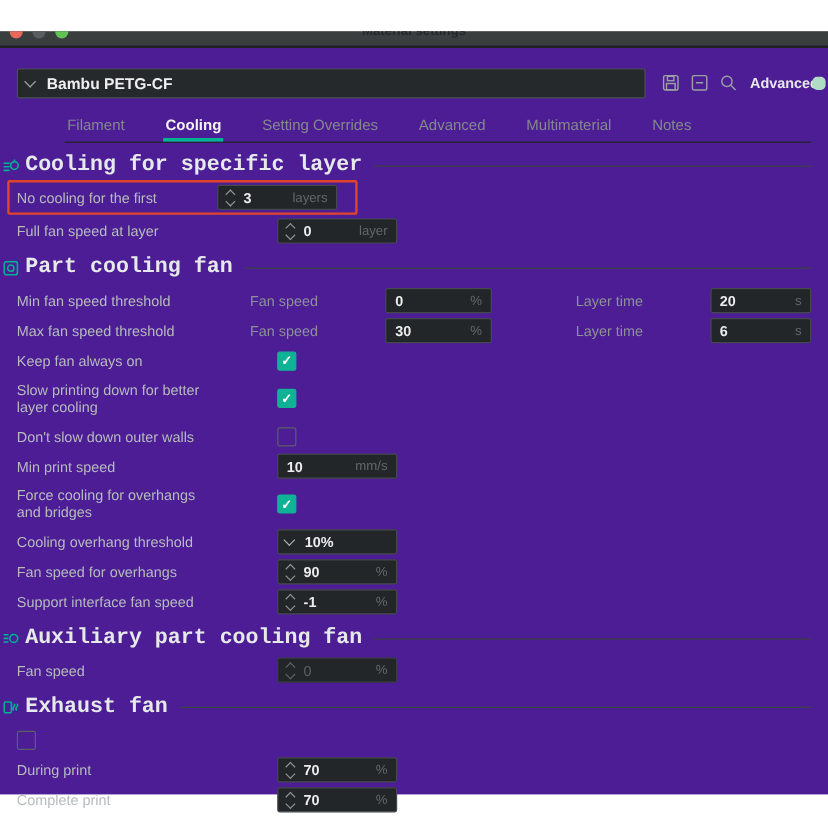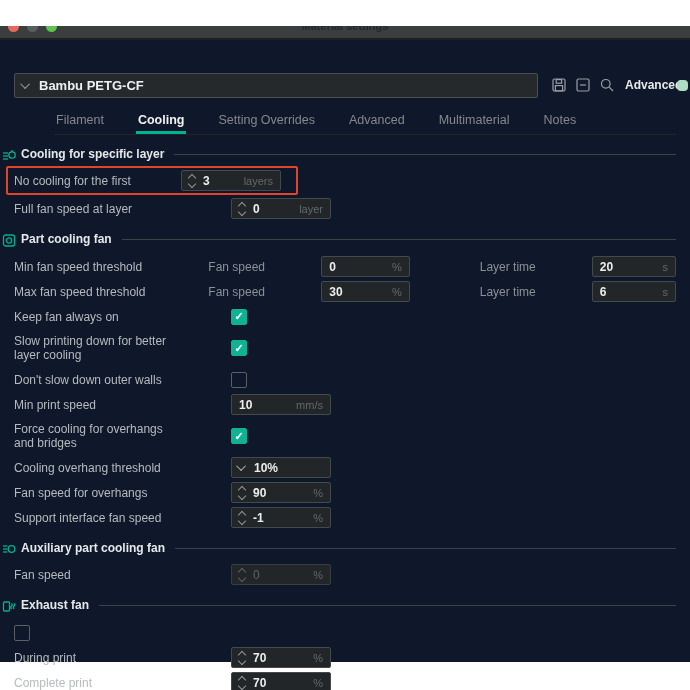--- a/index.html
+++ b/index.html
@@ -7,21 +7,21 @@
   .stage { position:relative; width:690px; height:690px; background:#ffffff; }
 
   
   .titlebar { position:absolute; top:26px; left:0; width:690px; height:18px; background:#3b3e3f; overflow:hidden; }
   .lights { position:absolute; left:8px; top:-5px; display:flex; gap:8px; }
   .light { width:11px; height:11px; border-radius:50%; }
   .light.red{ background:#e8695c; } .light.gray{ background:#5a5e61; } .light.green{ background:#5fc253; }
   .win-title { position:absolute; top:-6px; left:0; width:100%; text-align:center; font-size:11px; font-weight:700; color:#24282a; }
 
   
-  .dialog { position:absolute; top:38px; left:0; width:690px; height:624px; background:#0f172a; border-top:2px solid #1e2021; padding:16px 14px; }
+  .dialog { position:absolute; top:38px; left:0; width:690px; height:624px; background:#4c1d95; border-top:2px solid #1e2021; padding:0 14px; }
 
   
   .preset-row { display:flex; align-items:center; margin-top:16px; height:26px; }
   .combo { flex:0 0 524px; height:25px; background:#26292b; border:1px solid #4a4f51; border-radius:2px; display:flex; align-items:center; padding:0 8px; cursor:pointer; }
   .dd-chev { width:7px; height:7px; border-left:1.5px solid #9aa0a3; border-bottom:1.5px solid #9aa0a3; transform:rotate(-45deg) translateY(-2px); margin-right:9px; flex:0 0 auto; }
   .combo-val { color:#eef0f0; font-size:13px; font-weight:600; }
   .tool-icons { display:flex; align-items:center; gap:7px; margin-left:12px; }
   .iconbtn { width:17px; height:17px; display:flex; align-items:center; justify-content:center; cursor:pointer; }
   .iconbtn svg { stroke:#9aa0a3; fill:none; stroke-width:1.2; }
   .advanced-label { color:#e7e9e9; font-size:12px; font-weight:600; margin:0 8px 0 10px; }
@@ -30,21 +30,21 @@
 
   
   .tabs { display:flex; gap:30px; margin-top:13px; height:24px; border-bottom:1px solid #222425; padding-left:0;margin-left:40px; }
   .tab { color:#84898c; font-size:12.5px; cursor:pointer; padding:2px 2px 6px; }
   .tab.active { color:#f2f4f4; font-weight:700; border-bottom:3px solid #00b294; }
 
   
   .section-header { display:flex; align-items:center; margin-top:9px; height:20px; margin-left:-12px; }
   .sec-icon { width:14px; height:13px; margin-right:5px; flex:0 0 auto; }
   .sec-icon svg { stroke:#00b294; fill:none; stroke-width:1.3; }
-  .sec-title { color:#e6e9e9; font-size:12px; font-weight:700; white-space:nowrap; }
+  .sec-title { color:#e6e9e9; font-size:18px; font-weight:700; white-space:nowrap;font-family:Liberation Mono, monospace; }
   .sec-line { flex:1; height:1px; background:#3d4244; margin-left:10px; }
 
   
   .row { display:flex; align-items:center; min-height:23px; margin-top:2px;gap:44px; }
   .lbl { width:173px; color:#b6bbbd; font-size:12px; line-height:14px; padding-right:8px; }
   .sublbl { width:80px; color:#8b9194; font-size:12px; }
   .sublbl2 { width:79px; margin-left:26px; color:#8b9194; font-size:12px; }
 
   .field { height:21px; background:#232628; border:1px solid #44494b; border-radius:2px; display:flex; align-items:center; padding:0 7px; }
   .w100 { width:100px; } .w95 { width:95px; }

